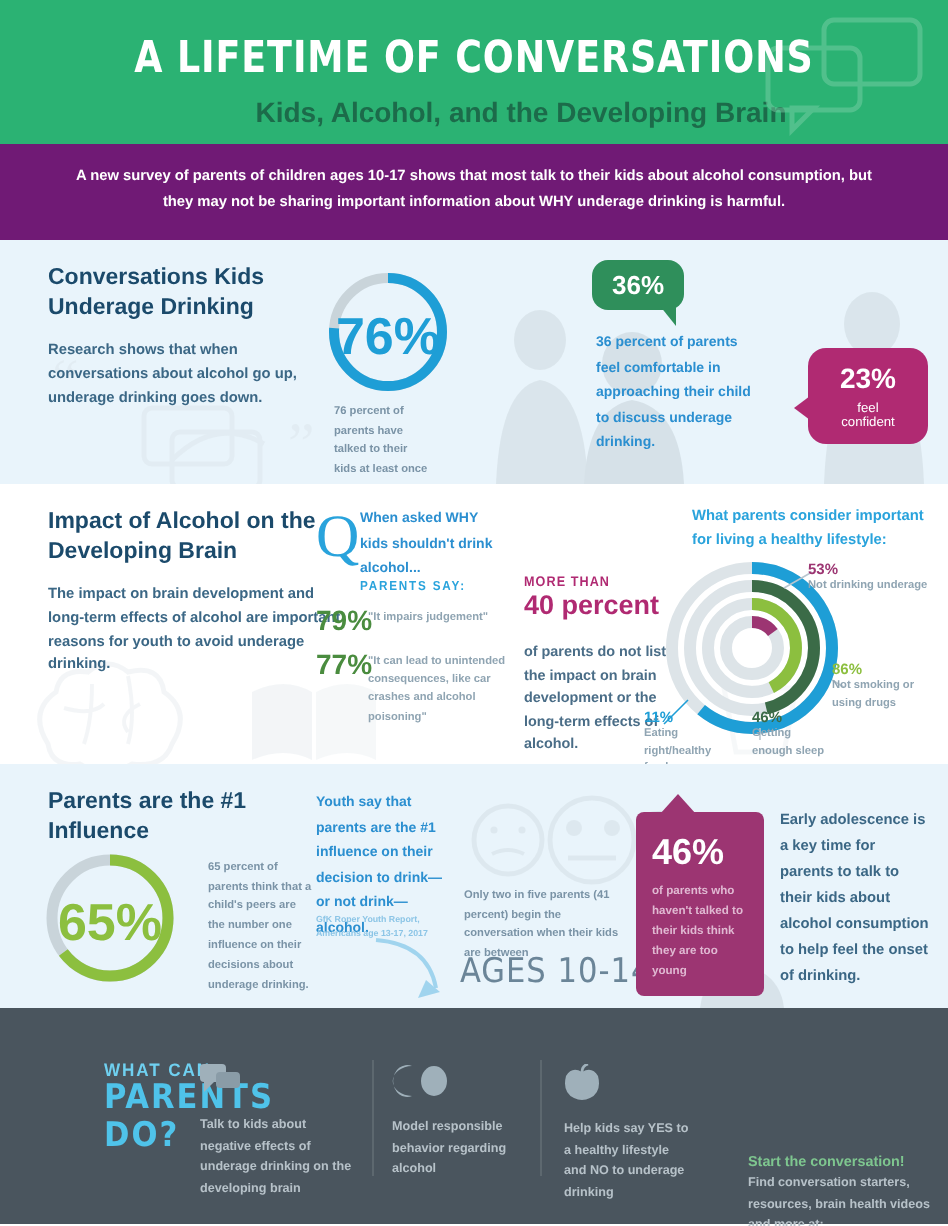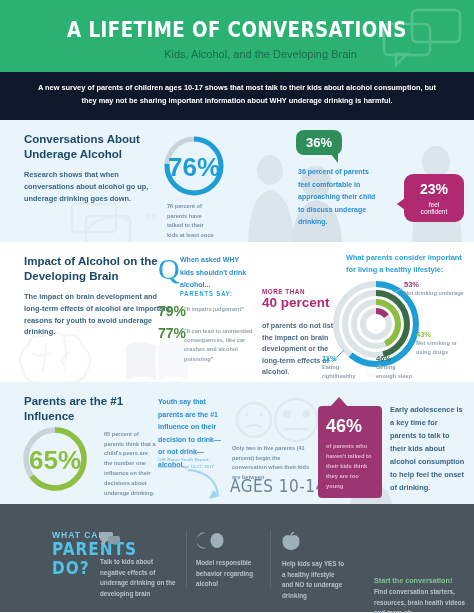--- a/index.html
+++ b/index.html
@@ -25,29 +25,29 @@
     font-size: 22px;
     font-weight: bold;
     letter-spacing: 0.5px;
     padding-top: 17px;
     font-family: "DejaVu Sans Condensed", "Liberation Sans", sans-serif;
     transform: scaleX(0.92);
   }
   .hdr-sub {
     text-align: center;
     color: #1c6b4a;
-    font-size: 11px;
-    font-weight: normal;
+    font-size: 14px;
+    font-weight: bold;
     padding-top: 6px;
     padding-left: 47px;
   }
   .hdr-bubbles { position: absolute; right: 10px; top: 6px; opacity: 0.45; }
 
   .intro {
-    background: #0f172a;
+    background: #701a75;
     padding: 10px 34px 12px 34px;
     text-align: center;
     color: #ffffff;
     font-size: 7.4px;
     line-height: 1.75;
     font-weight: bold;
   }
 
   
   .sec { position: relative; overflow: hidden; }
@@ -171,21 +171,21 @@
     </svg>
     <svg class="ghost" style="left:26px;top:52px;" width="150" height="72">
       <text x="0" y="28" fill="#dce6ec" font-size="30" font-family="Liberation Serif, serif">“</text>
       <text x="118" y="60" fill="#dce6ec" font-size="30" font-family="Liberation Serif, serif">”</text>
       <rect x="46" y="32" width="44" height="28" rx="4" fill="none" stroke="#dce6ec" stroke-width="2.5"></rect>
       <rect x="60" y="44" width="44" height="28" rx="4" fill="none" stroke="#dce6ec" stroke-width="2.5"></rect>
       <path d="M60 58 q22 -22 46 -8" fill="none" stroke="#dce6ec" stroke-width="2.5"></path>
     </svg>
 
     <div class="col" style="left:24px;top:12px;width:140px;">
-      <h2 class="sec-title">Conversations About Underage Alcohol</h2>
+      <h2 class="sec-title">Conversations Kids Underage Drinking</h2>
       <p class="sec-body">Research shows that when conversations about alcohol go up, underage drinking goes down.</p>
     </div>
 
     <div class="col" style="left:162px;top:14px;">
       <svg width="64" height="64" viewBox="0 0 64 64">
         <circle cx="32" cy="32" r="27" fill="none" stroke="#c9d4da" stroke-width="5"></circle>
         <circle cx="32" cy="32" r="27" fill="none" stroke="#1e9ed6" stroke-width="5" stroke-dasharray="129 41" stroke-linecap="butt" transform="rotate(-90 32 32)"></circle>
       </svg>
       <div class="donut-label" style="color:#1e9ed6;">
         <span class="pct-big">76%</span>
@@ -269,21 +269,21 @@
         <path d="M50 86 L50 96" stroke="#b9c6cf" stroke-width="0.8" fill="none"></path>
         <path d="M14 72 L2 84" stroke="#1e9ed6" stroke-width="0.8" fill="none"></path>
       </svg>
     </div>
 
     <div class="col" style="left:404px;top:38px;width:62px;">
       <div class="ring-legend-pct" style="color:#9c3572;">53%</div>
       <div class="ring-legend-txt">Not drinking underage</div>
     </div>
     <div class="col" style="left:416px;top:88px;width:54px;">
-      <div class="ring-legend-pct" style="color:#8cbf3f;">43%</div>
+      <div class="ring-legend-pct" style="color:#8cbf3f;">86%</div>
       <div class="ring-legend-txt">Not smoking or using drugs</div>
     </div>
     <div class="col" style="left:376px;top:112px;width:40px;">
       <div class="ring-legend-pct" style="color:#3b6b47;">46%</div>
       <div class="ring-legend-txt">Getting enough sleep</div>
     </div>
     <div class="col" style="left:322px;top:112px;width:42px;">
       <div class="ring-legend-pct" style="color:#1e9ed6;">11%</div>
       <div class="ring-legend-txt">Eating right/healthy foods</div>
     </div>

